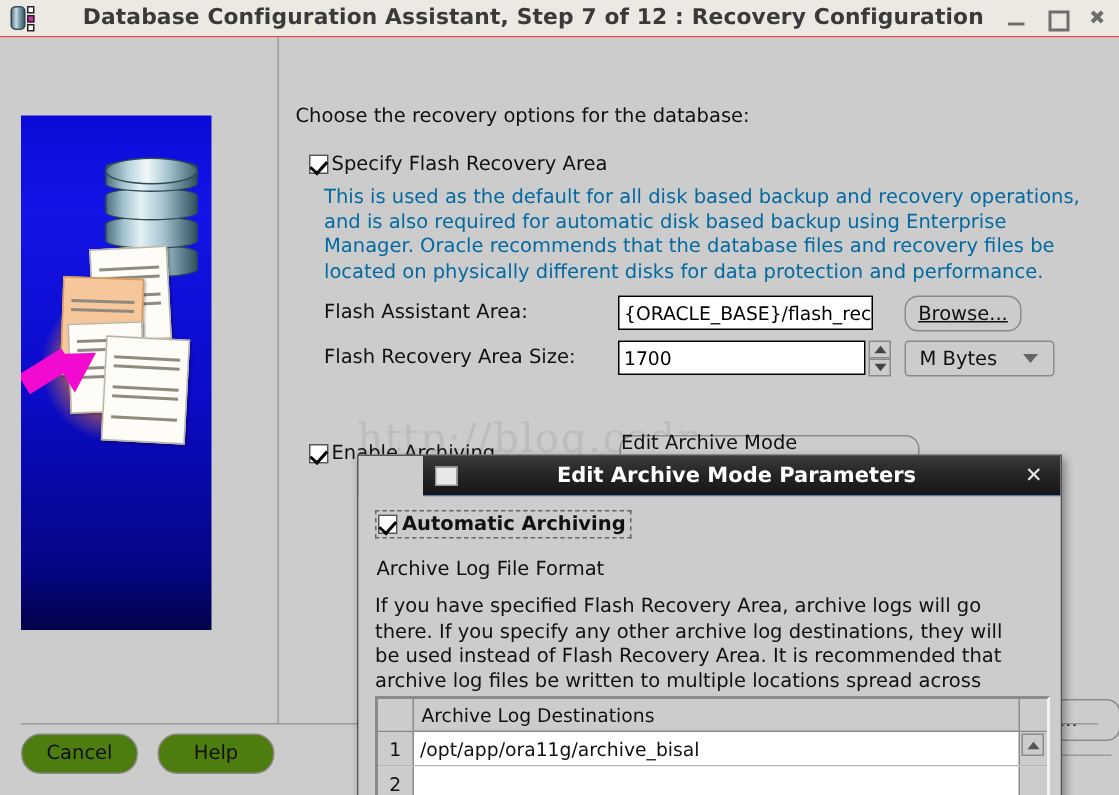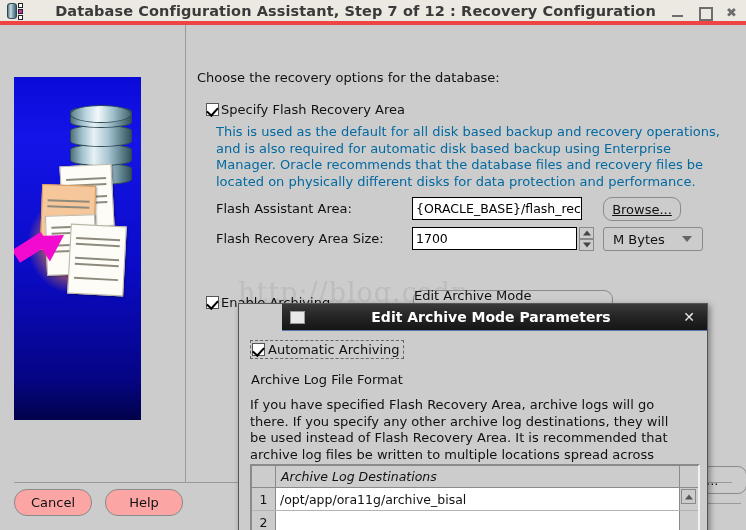--- a/index.html
+++ b/index.html
@@ -15,21 +15,21 @@
     width: 746px; height: 530px;
     background: #cccccc;
     overflow: hidden;
   }
 
   
   .titlebar {
     position: absolute; left: 0; top: 0;
     width: 746px; height: 25px;
     background: #ece9e2;
-    border-bottom: 4px solid #ef4444;
+    border-bottom: 1px solid #ef4444;
     display: flex; align-items: center;
   }
   .tb-icon {
     width: 22px; height: 22px;
     margin-left: 3px;
     position: relative;
     flex: 0 0 auto;
   }
   .tb-icon .cyl {
     position: absolute; left: 4px; top: 3px;
@@ -275,21 +275,21 @@
     position: absolute; left: 14px; top: 482px;
     width: 718px; height: 1px; background: #9a9a9a;
   }
   .vdiv {
     position: absolute; left: 185px; top: 25px;
     width: 1px; height: 457px; background: #9a9a9a;
   }
   .btnbar { position: absolute; left: 14px; top: 489px; display: flex; gap: 13px; }
   .btnbar .b {
     width: 78px; height: 27px;
-    background: #fca5a5;
+    background: #4d7c0f;
     border: 1px solid #8a8a8a;
     border-radius: 13px;
     font-size: 13px; color: #111;
     display: flex; align-items: center; justify-content: center;
   }
 
   
   .dialog {
     position: absolute; left: 238px; top: 303px;
     width: 470px; height: 240px;
@@ -324,39 +324,38 @@
     position: absolute; right: 12px; top: 50%;
     transform: translateY(-50%);
     color: #e8e8e8; font-size: 14px; font-weight: bold;
     line-height: 1;
   }
   .dlg-body { position: relative; width: 470px; height: 212px; background: #cccccc; }
   .focusbox {
     position: absolute;
     border: 1px dashed #666;
     padding: 1px 3px 1px 1px;
-    display: flex; align-items: center; gap: 3px;
+    display: flex; align-items: center; gap: 3px; font-weight: bold;
   }
   .dlg-para {
     position: absolute;
     font-size: 13px; color: #111;
     line-height: 16.5px;
     width: 432px;
   }
   .table {
     position: absolute;
     background: #fff;
     border: 2px solid;
     border-color: #8a8a8a #f2f2f2 #f2f2f2 #8a8a8a;
   }
   .thead {
     display: flex; height: 22px;
     background: #cccccc;
     border-bottom: 1px solid #8a8a8a;
-    font-style: italic;
   }
   .th-num {
     width: 24px; border-right: 1px solid #8a8a8a;
     background: #cccccc;
   }
   .th-main {
     flex: 1 1 auto;
     font-size: 12.5px; color: #111;
     display: flex; align-items: center;
     padding-left: 5px;

